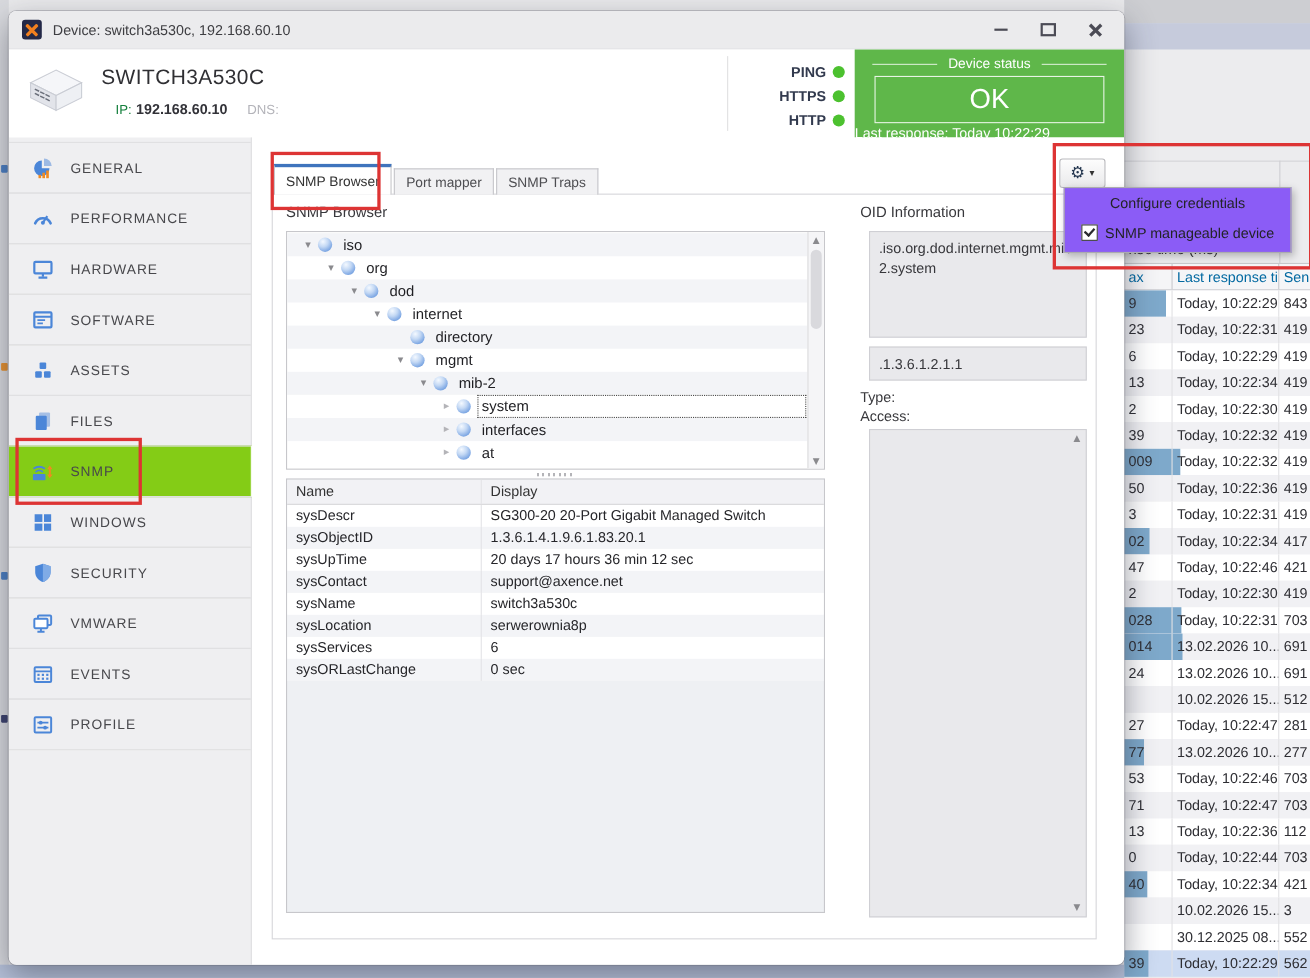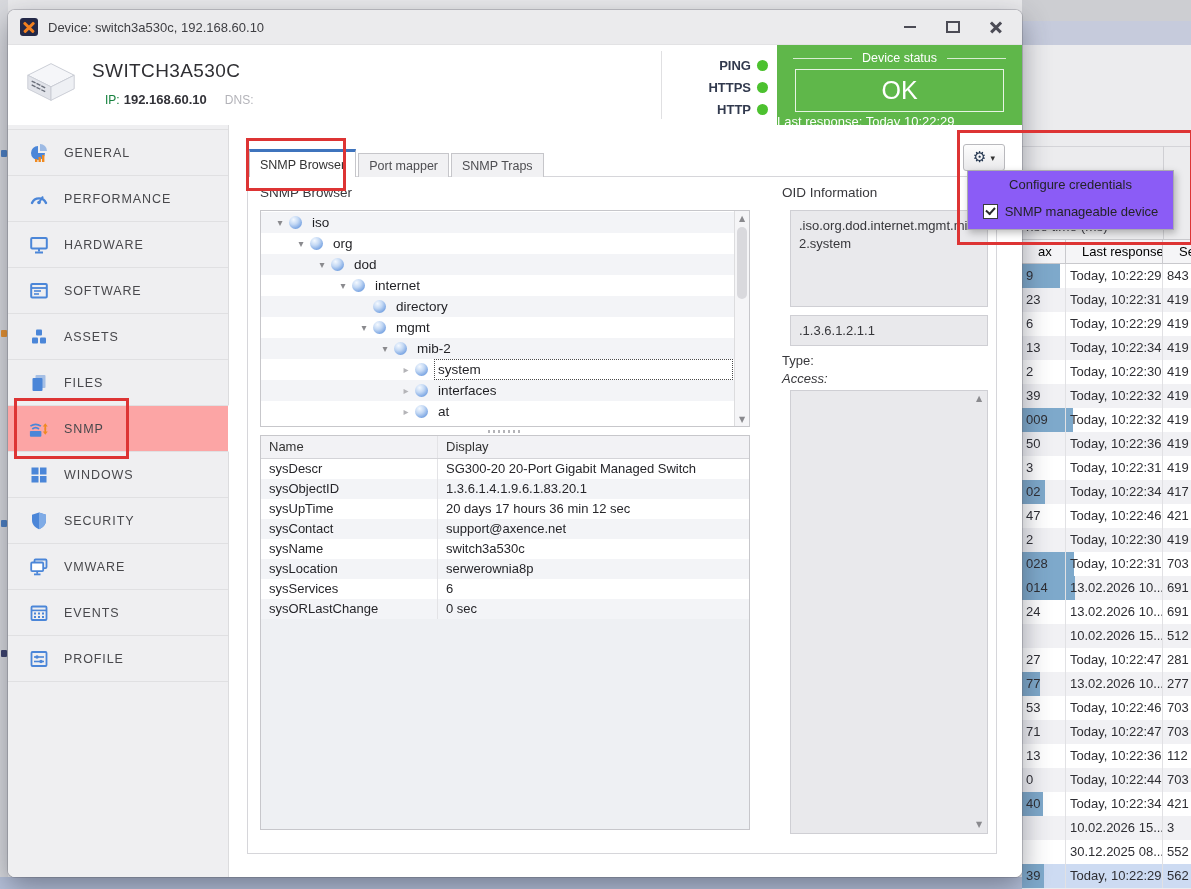--- a/index.html
+++ b/index.html
@@ -10,21 +10,21 @@
   
   .bg-right{left:1022px;top:0;width:169px;height:889px;background:#ececee;}
   .bg-strip1{left:0;top:0;width:169px;height:21px;background:#cdced2;}
   .bg-strip2{left:0;top:21px;width:169px;height:24px;background:#c6cbdc;}
   .bg-hline{left:0;top:146px;width:169px;height:1px;background:#d4d4d8;}
   .bg-vline{left:141px;top:146px;width:1px;height:118px;background:#cfcfd3;}
   .bg-groupheader{left:0;top:214px;width:169px;height:26px;border-bottom:1px solid #c9c9cd;
                   font-size:13.5px;color:#3d3d44;line-height:26px;padding-left:4px;box-sizing:border-box;}
   .bg-colheaders{left:0;top:240px;width:169px;height:24px;background:#f5f5f7;display:flex;
                  border-bottom:1px solid #c9c9cd;box-sizing:border-box;}
-  .bg-hcell{font-size:13px;color:#000000;line-height:23px;padding-left:16px;box-sizing:border-box;
+  .bg-hcell{font-size:13px;color:#0369a1;line-height:23px;padding-left:4px;box-sizing:border-box;
             border-right:1px solid #c9c9cd;overflow:hidden;white-space:nowrap;}
   .bg-rows{left:0;top:264px;width:169px;}
   .bg-row{position:relative;display:flex;height:24px;background:#fff;}
   .bg-row:nth-child(even){background:#f1f1f4;}
   .bg-row.sel{background:#cddbf2;}
   .bg-cell{position:relative;font-size:13px;color:#2e2e33;line-height:24px;padding-left:4px;
            box-sizing:border-box;border-right:1px solid #e1e1e4;overflow:hidden;white-space:nowrap;}
   .bg-c1{width:44px;} .bg-c2{width:97px;} .bg-c3{flex:1;border-right:none;}
   .bg-bar{position:absolute;left:0;top:0;height:24px;background:#7ea9cb;}
 
@@ -65,21 +65,21 @@
   .ds-head .ln{flex:1;height:1px;background:rgba(255,255,255,.75);}
   .ds-head .tx{margin:0 10px;font-size:12.5px;}
   .ds-box{margin:4px 18px 0;height:41px;border:1px solid rgba(255,255,255,.85);display:flex;
           align-items:center;justify-content:center;font-size:25px;}
   .ds-last{text-align:center;margin-top:20px;font-size:13px;}
 
   .wbody{position:absolute;left:0;top:115px;right:0;bottom:0;display:flex;}
   .sidebar{width:221px;background:#efeff1;border-right:1px solid #dcdcde;padding-top:5px;box-sizing:border-box;}
   .side-item{height:45px;margin-top:-1px;border-top:1px solid #e0e0e2;border-bottom:1px solid #e0e0e2;
              display:flex;align-items:center;padding-left:20px;gap:15px;cursor:pointer;}
-  .side-item.selected{background:#fca5a5;border-right:1px solid #fff;margin-right:-1px;}
+  .side-item.selected{background:#84cc16;border-right:1px solid #fff;margin-right:-1px;}
   .s-icon{width:21px;height:21px;flex-shrink:0;display:flex;align-items:center;justify-content:center;}
   .s-label{font-size:12.5px;color:#48484c;letter-spacing:.9px;}
   .content{flex:1;position:relative;background:#fff;}
 
   
   .gear-btn{position:absolute;left:734px;top:19px;width:40px;height:25px;border:1px solid #b9b9bd;border-radius:3px;
             background:linear-gradient(#fdfdfd,#e9e9eb);display:flex;align-items:center;justify-content:center;
             gap:4px;cursor:pointer;z-index:6;}
   .gear-glyph{font-family:"DejaVu Sans",sans-serif;font-size:15px;color:#24364f;line-height:1;}
   .caret{font-family:"DejaVu Sans",sans-serif;font-size:9px;color:#333;}
@@ -632,21 +632,21 @@
                   <span class="kv-cell kv-c1">sysORLastChange</span>
                   <span class="kv-cell kv-c2">0 sec</span>
                 </div>
               </div>
           </div>
 
           <span class="group-title" style="left:534px;top:8px;">OID Information</span>
           <div class="oid-box" style="left:542px;top:33px;width:198px;height:97px;">.iso.org.dod.internet.mgmt.mib-2.system</div>
           <div class="oid-box" style="left:542px;top:138px;width:198px;height:31px;">.1.3.6.1.2.1.1</div>
           <span class="oid-label" style="left:534px;top:176px;">Type:</span>
-          <span class="oid-label" style="left:534px;top:194px;font-style:italic;">Access:</span>
+          <span class="oid-label" style="left:534px;top:194px;">Access:</span>
           <div class="oid-box" style="left:542px;top:213px;width:198px;height:444px;padding:0;">
             <div class="oid-scroll">
               <span class="sc-arrow" style="top:0;">▲</span>
               <span class="sc-arrow" style="bottom:0;">▼</span>
             </div>
           </div>
         </div>
 
       </div>
     </div>

